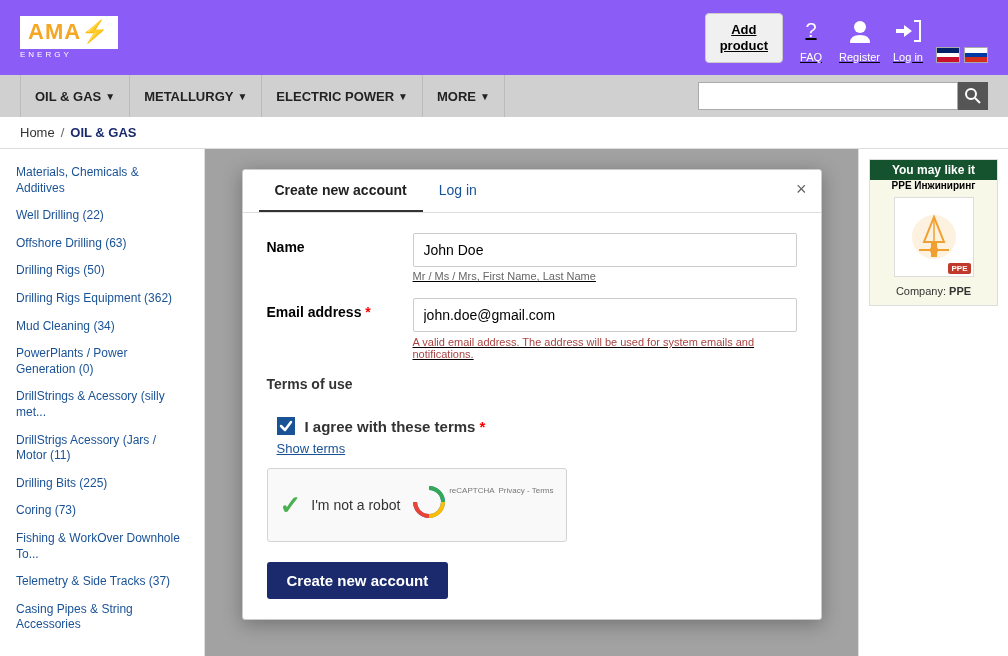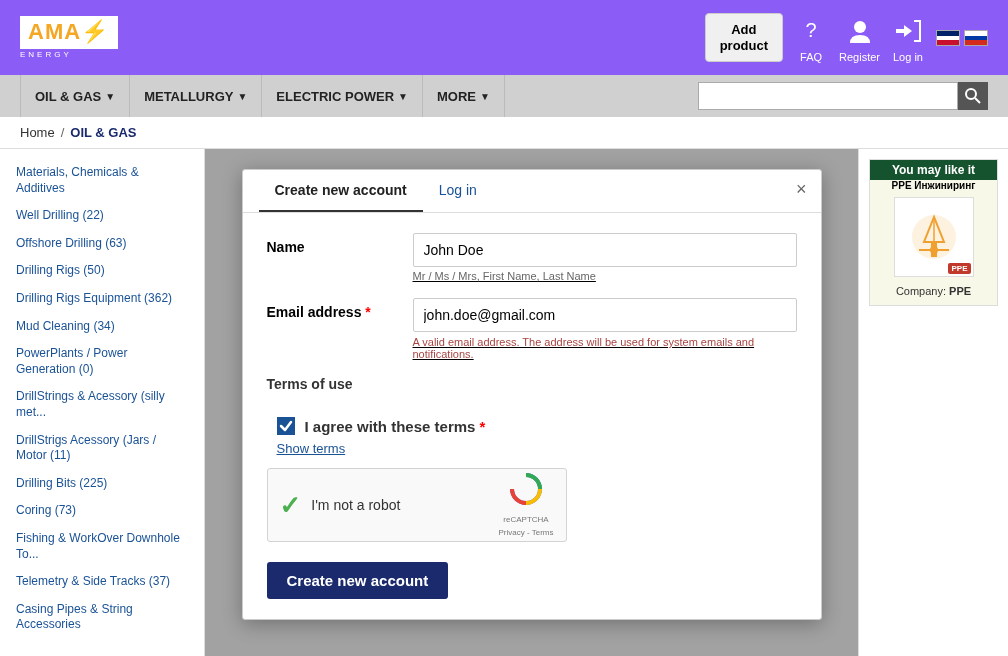--- a/index.html
+++ b/index.html
@@ -25,22 +25,23 @@
       font-size: 22px;
       padding: 4px 8px;
       letter-spacing: 1px;
       line-height: 1.1;
     }
     .logo-box span {
       color: #f5a623;
     }
     .header-right {
       display: flex;
-      align-items: center;
+      align-items: flex-end;
       gap: 10px;
+      text-decoration: underline;
     }
     .add-product-btn {
       background: #f0f0f0;
       border: 1px solid #ccc;
       border-radius: 4px;
       padding: 8px 14px;
       font-size: 13px;
       font-weight: bold;
       cursor: pointer;
       text-align: center;
@@ -403,22 +404,22 @@
       color: #4CAF50;
       font-size: 26px;
       font-weight: bold;
     }
     .recaptcha-text {
       font-size: 14px;
       color: #333;
     }
     .recaptcha-right {
       display: flex;
-      flex-direction: column;
-      align-items: center;
+      flex-direction: row;
+      align-items: flex-start;
       gap: 4px;
     }
     .recaptcha-brand {
       font-size: 8px;
       color: #777;
       text-align: center;
     }
     .recaptcha-links {
       font-size: 8px;
       color: #777;

